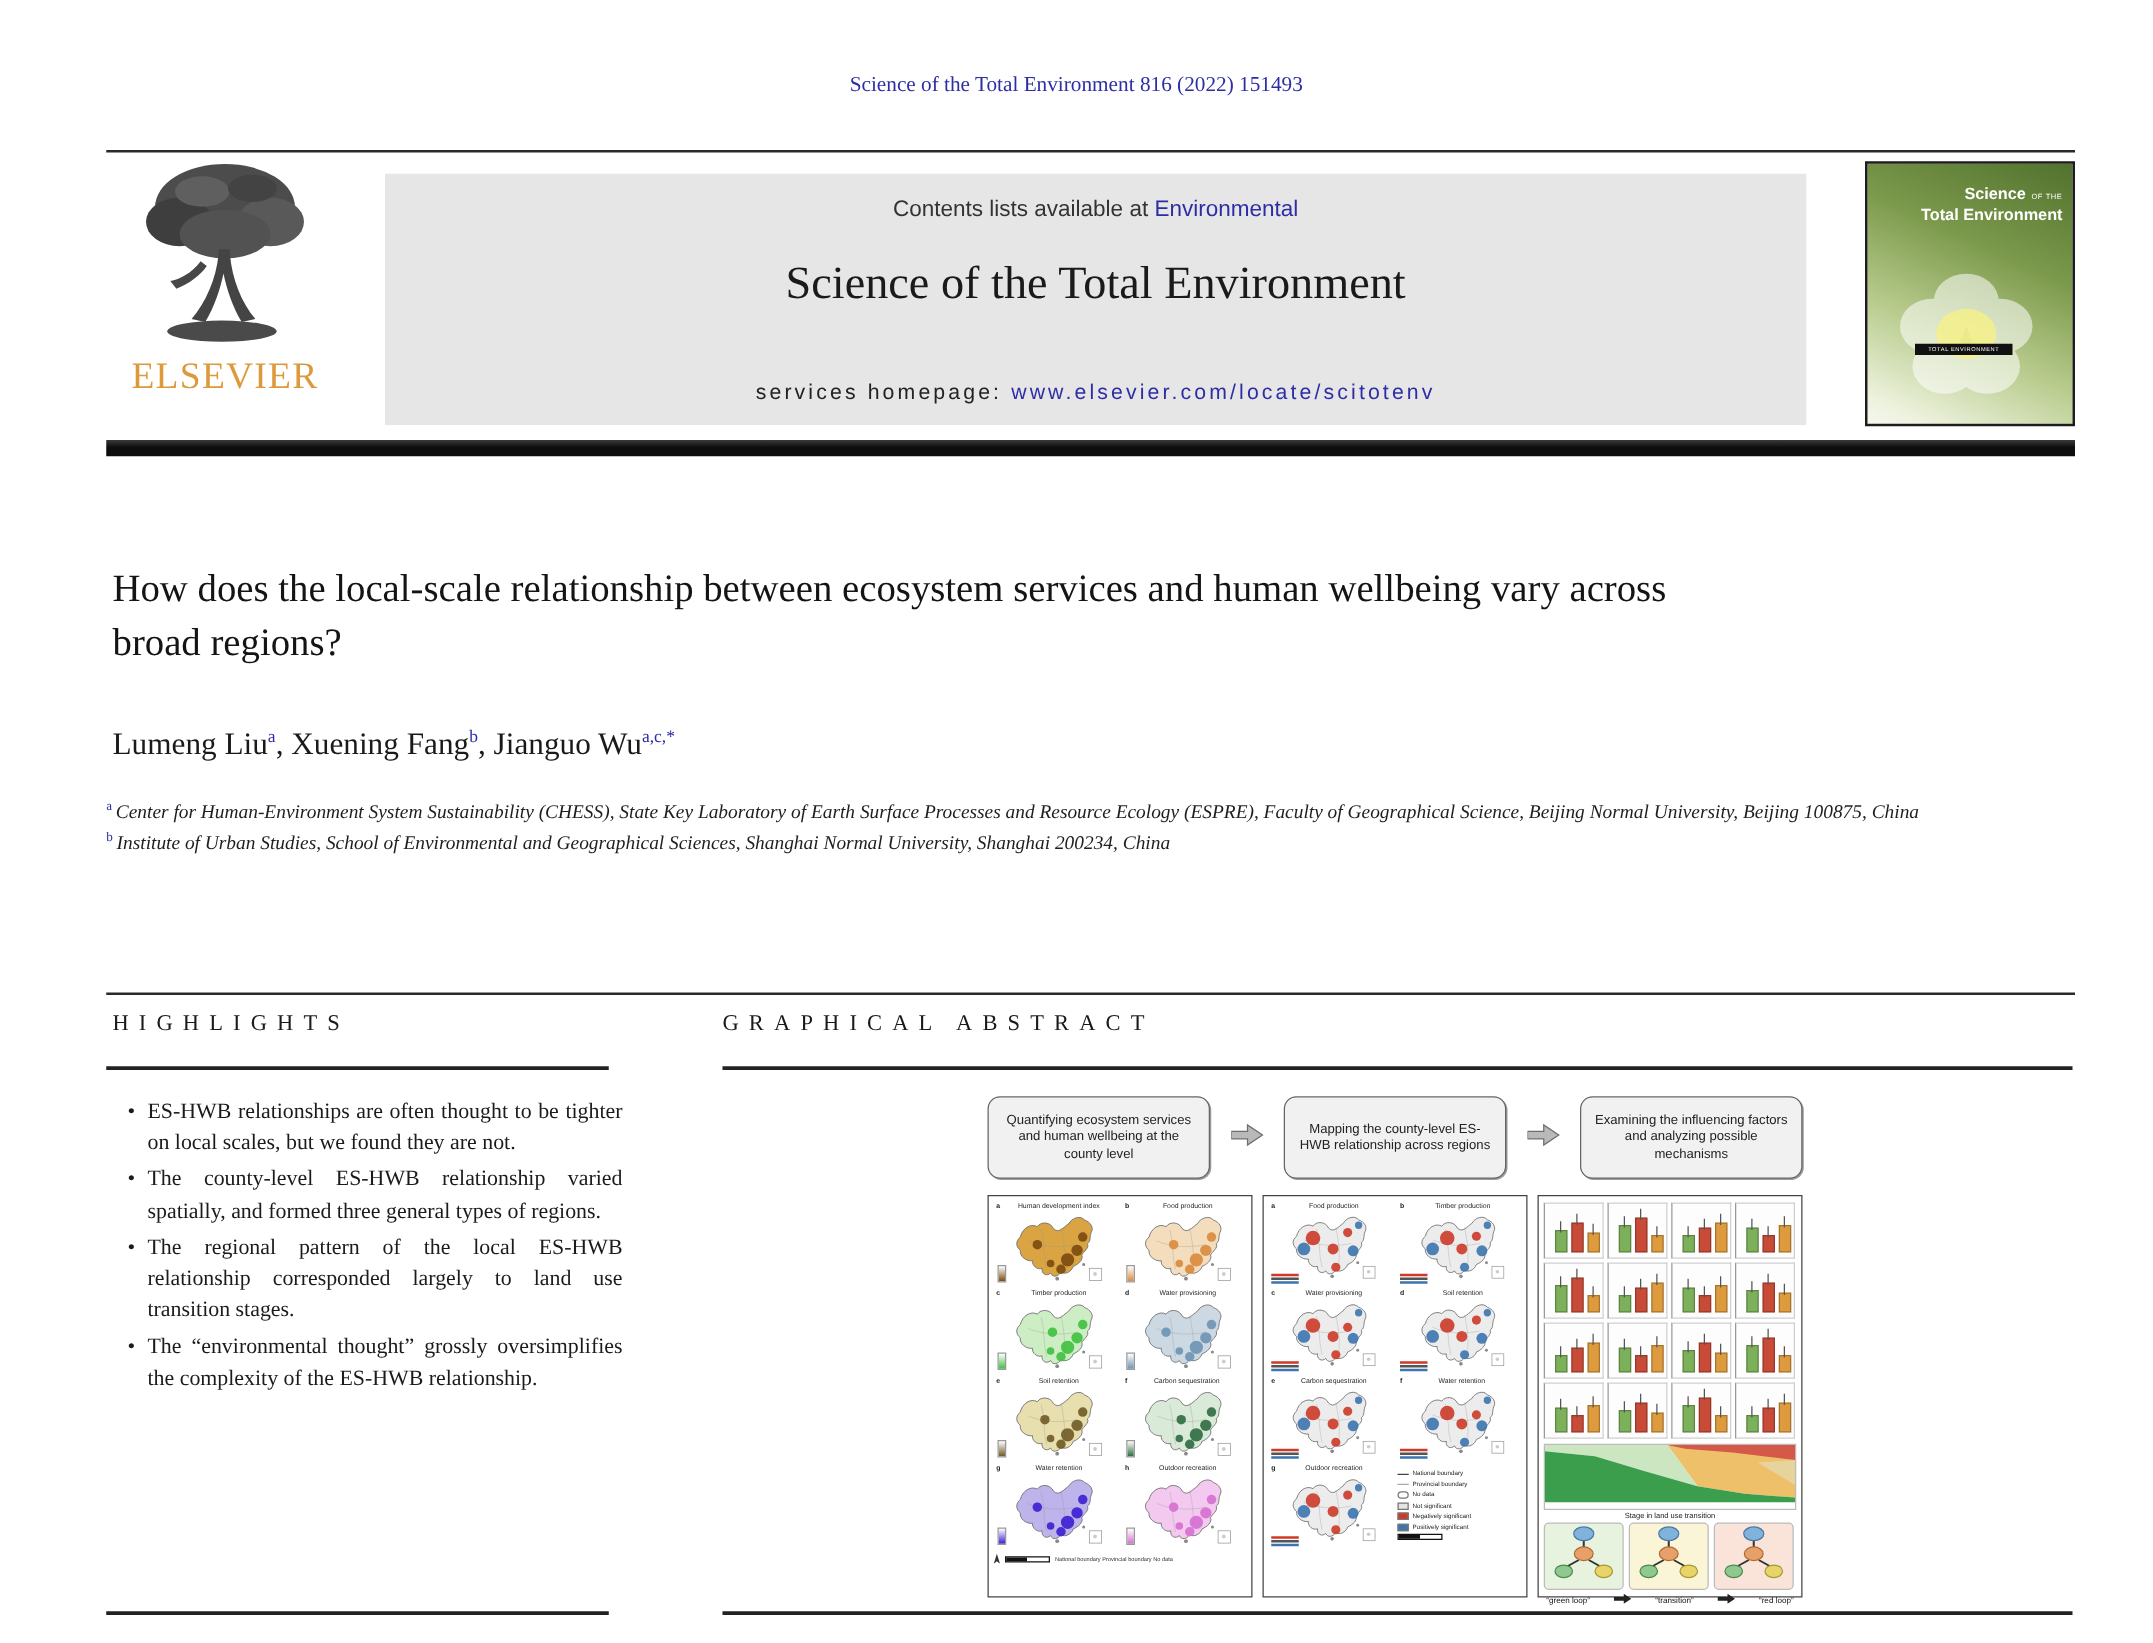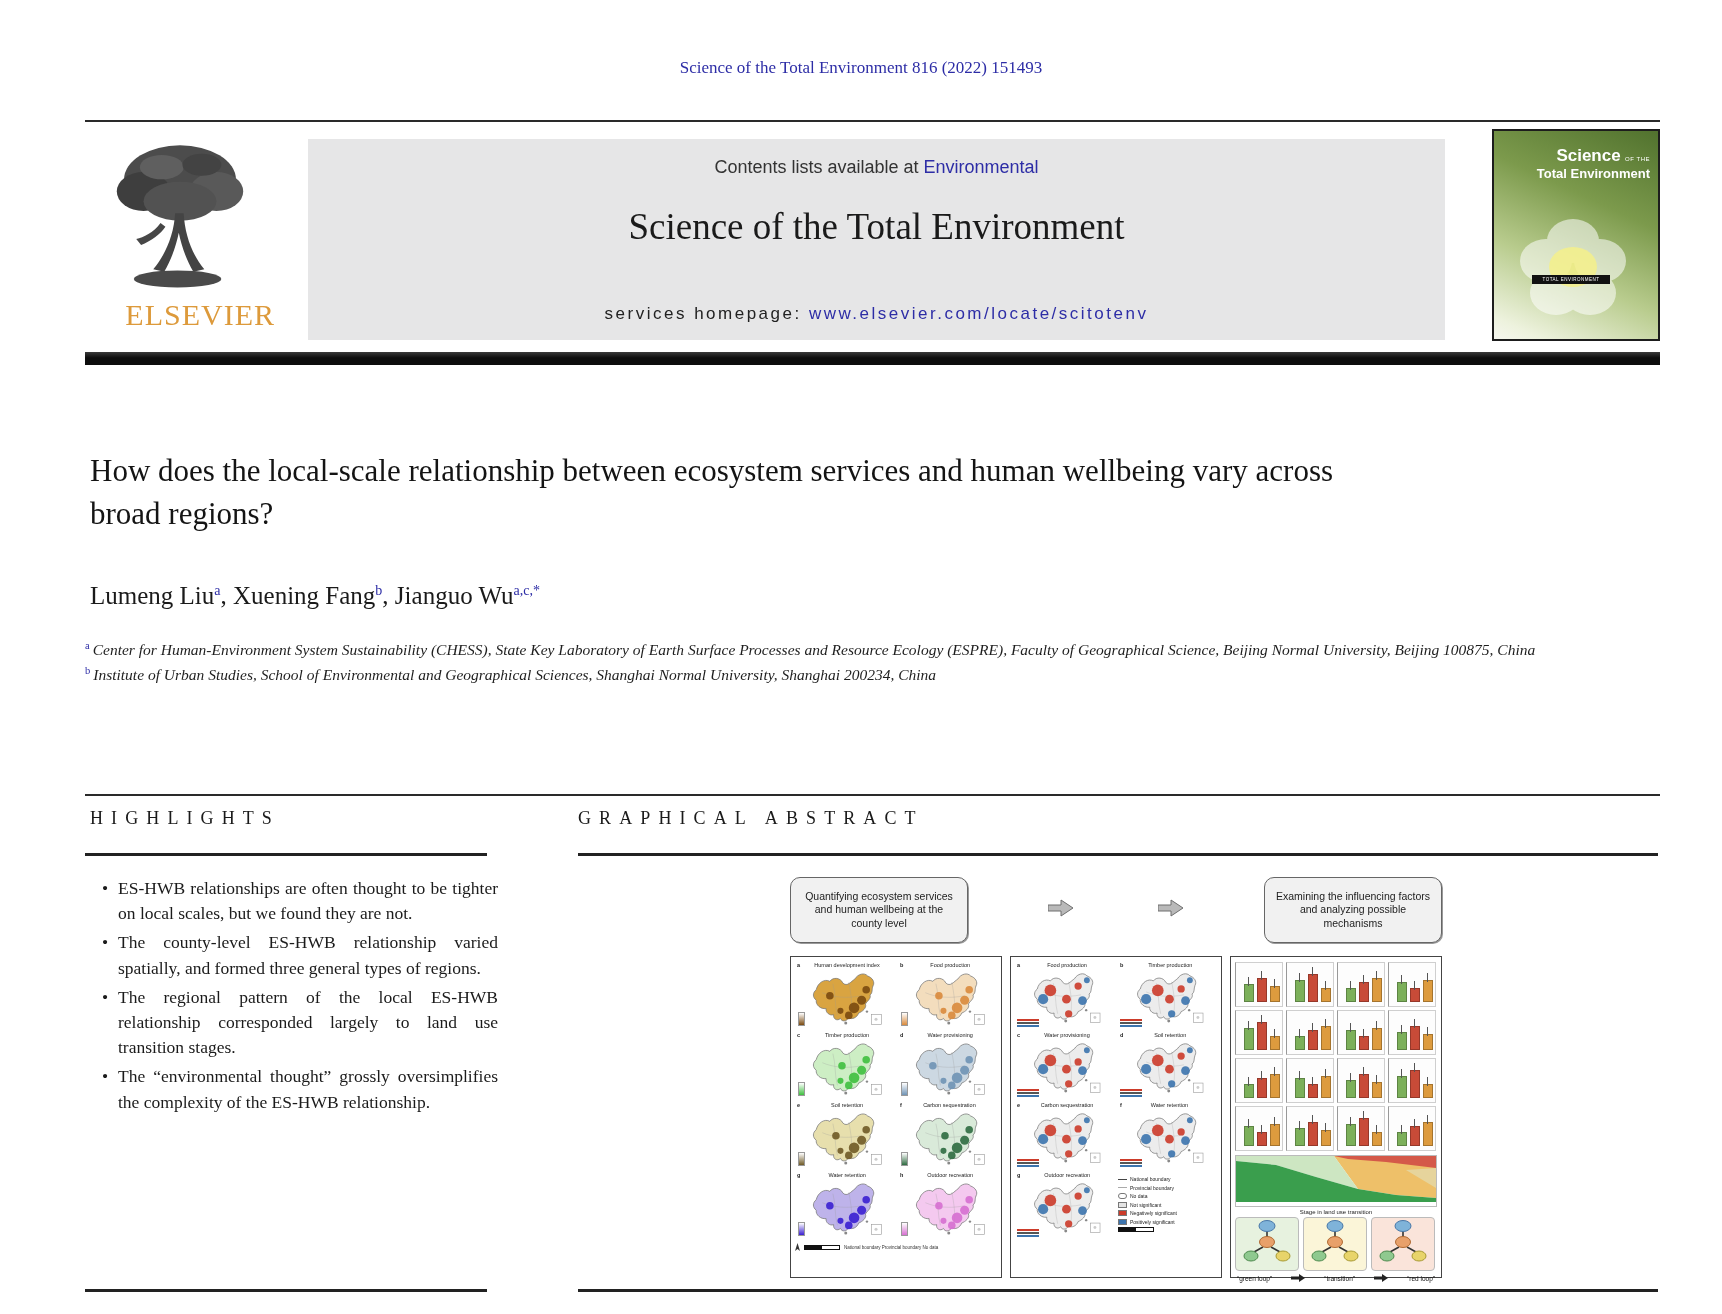--- a/index.html
+++ b/index.html
@@ -7,40 +7,40 @@
         font-family:"Liberation Serif",serif;color:#1b1b1b;}
 
   
   .citation{position:absolute;top:58px;left:0;width:100%;text-align:center;
             font-size:17px;color:#2d2da6;}
 
   .rule-thin{position:absolute;left:85px;width:1575px;height:2px;background:#2a2a2a;}
   .rule-top{top:120px;}
 
   
-  .logo-block{position:absolute;left:85px;top:138px;width:190px;height:202px;text-align:right;}
+  .logo-block{position:absolute;left:85px;top:124px;width:190px;height:202px;text-align:center;}
   .logo-tree{width:150px;height:158px;margin:0 auto;display:block;}
   .elsevier-word{font-size:30px;color:#dd9a3b;letter-spacing:1px;margin-top:2px;}
 
   .banner{position:absolute;left:308px;top:139px;width:1137px;height:201px;background:#e6e6e7;}
   .banner .contents{position:absolute;top:18px;width:100%;text-align:center;
                     font-family:"Liberation Sans",sans-serif;font-size:18px;color:#333;}
   .banner .contents a, .link{color:#2d2da6;text-decoration:none;cursor:pointer;}
   .banner .jtitle{position:absolute;top:66px;width:100%;text-align:center;
                   font-size:37px;color:#1a1a1a;}
   .banner .homepage{position:absolute;bottom:16px;width:100%;text-align:center;
                     font-family:"Liberation Sans",sans-serif;font-size:17px;color:#222;
                     letter-spacing:2.5px;}
 
   .cover{position:absolute;left:1492px;top:129px;width:168px;height:212px;
          border:2px solid #1d1d1d;box-sizing:border-box;
          background:linear-gradient(205deg,#51722e 0%,#7c9a4c 35%,#b9cc8e 65%,#edf2dd 92%,#f6f7ef 100%);}
   .cover-text{position:absolute;top:16px;right:8px;text-align:right;color:#fff;
               font-family:"Liberation Sans",sans-serif;line-height:1.05;}
-  .cover-text .w1{font-size:17px;font-weight:bold;}
+  .cover-text .w1{font-size:13px;font-weight:bold;}
   .cover-text .w2{font-size:6px;letter-spacing:.5px;}
   .cover-text .w3{font-size:13px;font-weight:bold;}
   .cover-flower{position:absolute;left:14px;top:78px;}
   .cover-badge{position:absolute;left:38px;top:144px;width:78px;height:9px;background:#111;
                color:#fff;font-family:"Liberation Sans",sans-serif;font-size:4.5px;
                text-align:center;line-height:9px;letter-spacing:.5px;}
 
   .bar-black{position:absolute;left:85px;top:352px;width:1575px;height:13px;
              background:linear-gradient(#3a3a3a,#0d0d0d 45%,#0d0d0d);}
 
@@ -202,20 +202,21 @@
       <li>The regional pattern of the local ES-HWB relationship corresponded largely to land use transition stages.</li>
       <li>The “environmental thought” grossly oversimplifies the complexity of the ES-HWB relationship.</li>
     </ul>
 
   <div class="ga-fig">
     <div class="flow-row">
         <div class="flow-box">Quantifying ecosystem services and human wellbeing at the county level</div>
         <span class="flow-arrow"><svg width="26" height="18" viewBox="0 0 26 18">
             <polygon points="0,6 13,6 13,1 25,9 13,17 13,12 0,12" fill="#b9b9b9" stroke="#6e6e6e" stroke-width="1"></polygon>
           </svg></span>
+        <div class="flow-box">Mapping the county-level ES-HWB relationship across regions</div>
         <span class="flow-arrow"><svg width="26" height="18" viewBox="0 0 26 18">
             <polygon points="0,6 13,6 13,1 25,9 13,17 13,12 0,12" fill="#b9b9b9" stroke="#6e6e6e" stroke-width="1"></polygon>
           </svg></span>
         <div class="flow-box">Examining the influencing factors and analyzing possible mechanisms</div>
       </div>
     <div class="panels-row">
       <div class="panel">
         <div class="map-grid">
             <div class="map-cell">
               <div class="map-head"><b>a</b><span>Human development index</span></div>

